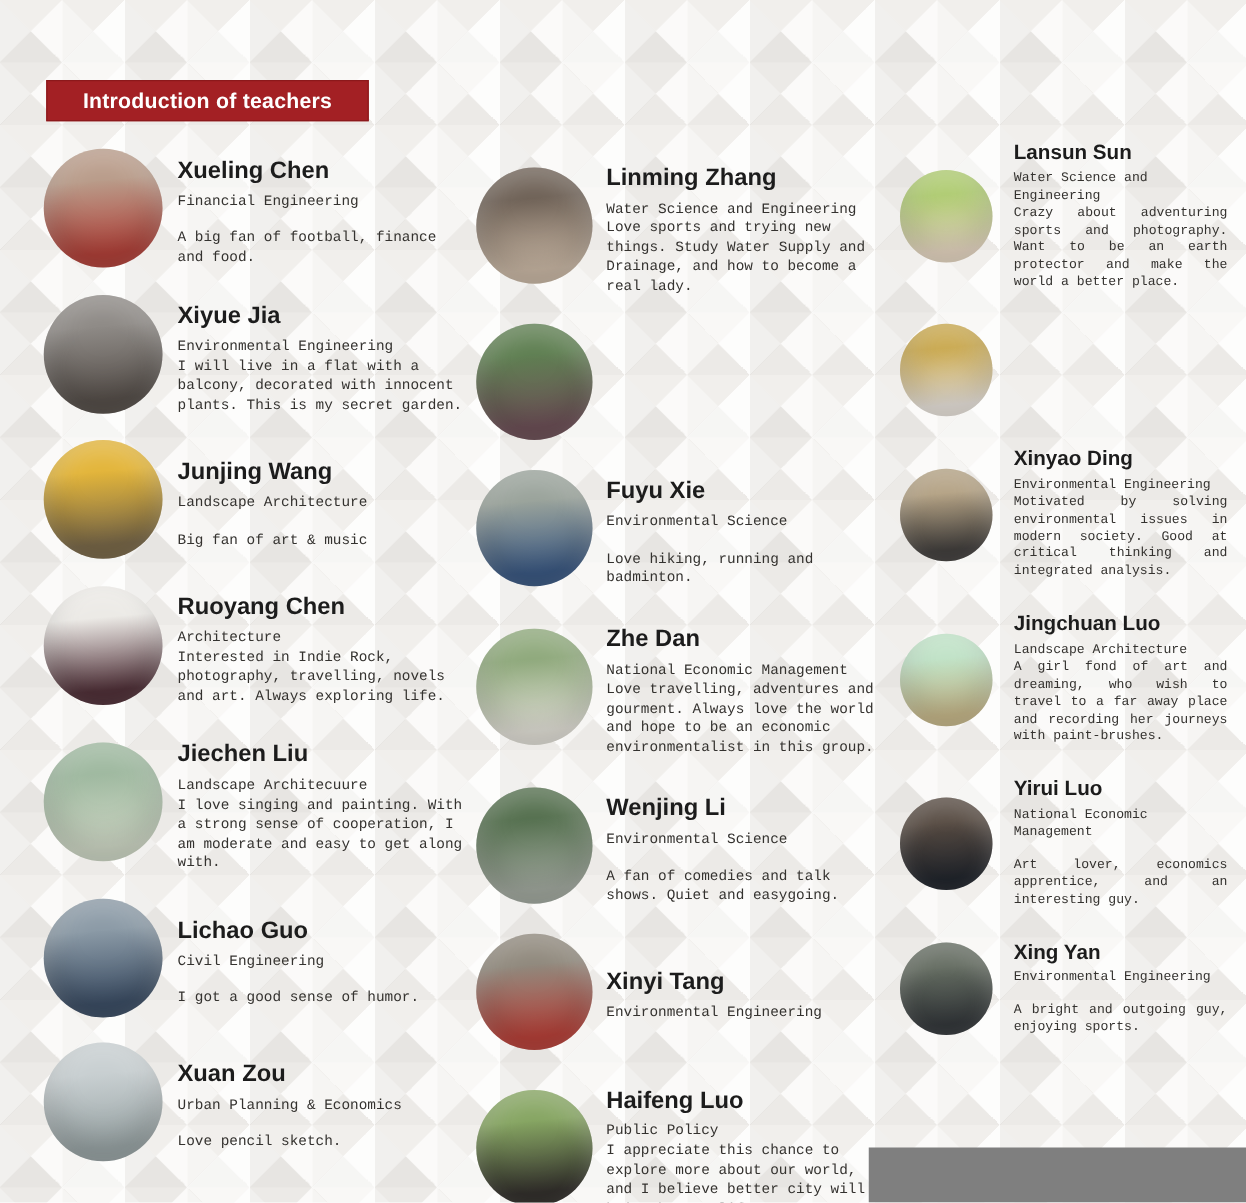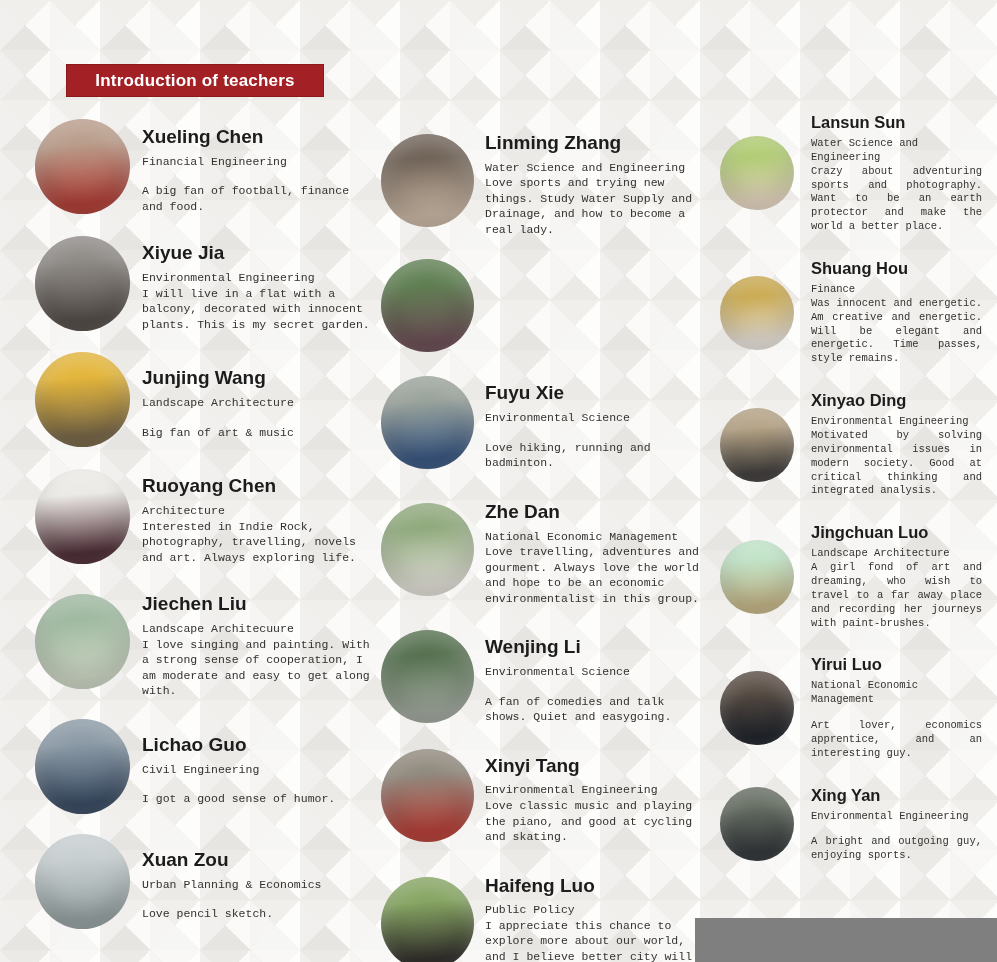--- a/index.html
+++ b/index.html
@@ -8,21 +8,21 @@
     position:relative;width:997px;height:962px;overflow:hidden;
     background-color:#ffffff;
     background-image:
       conic-gradient(from 45deg, rgba(255,255,255,0.55) 0 25%, rgba(0,0,0,0.0) 0 50%, rgba(0,0,0,0.018) 0 75%, rgba(255,255,255,0.0) 0),
       conic-gradient(from 45deg, #fbfaf9 0 25%, #eceae7 0 50%, #f6f5f3 0 75%, #f1efec 0);
     background-size:100px 100px, 50px 50px;
   }
   .banner{
     position:absolute;left:37px;top:64px;width:258px;height:33px;
     display:flex;align-items:center;justify-content:center;
-    border:1px solid #8c181b;box-sizing:border-box;margin-left:29px;
+    border:1px solid #8c181b;box-sizing:border-box;
   }
   .banner span{color:#ffffff;font-size:17px;font-weight:bold;letter-spacing:0.2px;}
   .col{position:absolute;display:flex;flex-direction:column;}
   .col-1{left:35px;top:118px;width:340px;}
   .col-2{left:381px;top:124px;width:330px;}
   .col-3{left:720px;top:113px;width:262px;}
   .profile{display:flex;align-items:center;}
   .col-1 .profile{margin-bottom:20px;}
   .col-2 .profile{margin-bottom:22px;}
   .col-3 .profile{margin-bottom:25px;}
@@ -155,21 +155,20 @@
       <div class="field">Environmental Science</div>
       <div class="bio">A fan of comedies and talk shows. Quiet and easygoing.</div>
     </div>
   </div>
 
   <div class="profile">
     <div class="avatar" style="background: linear-gradient(175deg, rgb(144, 137, 125) 28%, rgb(184, 66, 58) 85%);"></div>
     <div class="info">
       <div class="name">Xinyi Tang</div>
       <div class="field">Environmental Engineering</div>
-      <div class="bio tight">Love classic music and playing the piano, and good at cycling and skating.</div>
     </div>
   </div>
 
   <div class="profile">
     <div class="avatar" style="background: linear-gradient(175deg, rgb(134, 165, 98) 28%, rgb(53, 50, 46) 85%);"></div>
     <div class="info">
       <div class="name">Haifeng Luo</div>
       <div class="field">Public Policy</div>
       <div class="bio tight">I appreciate this chance to explore more about our world, and I believe better city will bring better life.</div>
     </div>
@@ -180,25 +179,20 @@
     <div class="avatar" style="background: linear-gradient(175deg, rgb(174, 203, 112) 28%, rgb(233, 217, 196) 85%);"></div>
     <div class="info">
       <div class="name">Lansun Sun</div>
       <div class="field">Water Science and Engineering</div>
       <div class="bio tight">Crazy about adventuring sports and photography. Want to be an earth protector and make the world a better place.</div>
     </div>
   </div>
 
   <div class="profile">
     <div class="avatar" style="background: linear-gradient(175deg, rgb(201, 168, 78) 28%, rgb(236, 230, 222) 85%);"></div>
-    <div class="info">
-      <div class="name">Shuang Hou</div>
-      <div class="field">Finance</div>
-      <div class="bio tight">Was innocent and energetic. Am creative and energetic. Will be elegant and energetic. Time passes, style remains.</div>
-    </div>
   </div>
 
   <div class="profile">
     <div class="avatar" style="background: linear-gradient(175deg, rgb(179, 161, 131) 28%, rgb(69, 66, 64) 85%);"></div>
     <div class="info">
       <div class="name">Xinyao Ding</div>
       <div class="field">Environmental Engineering</div>
       <div class="bio tight">Motivated by solving environmental issues in modern society. Good at critical thinking and integrated analysis.</div>
     </div>
   </div>

